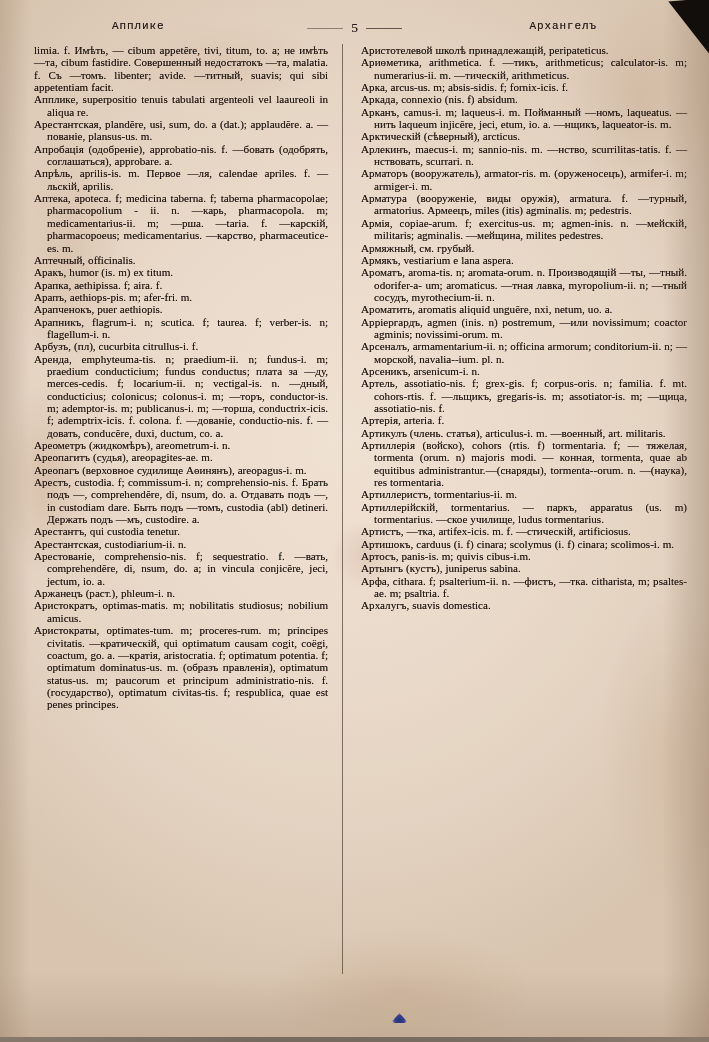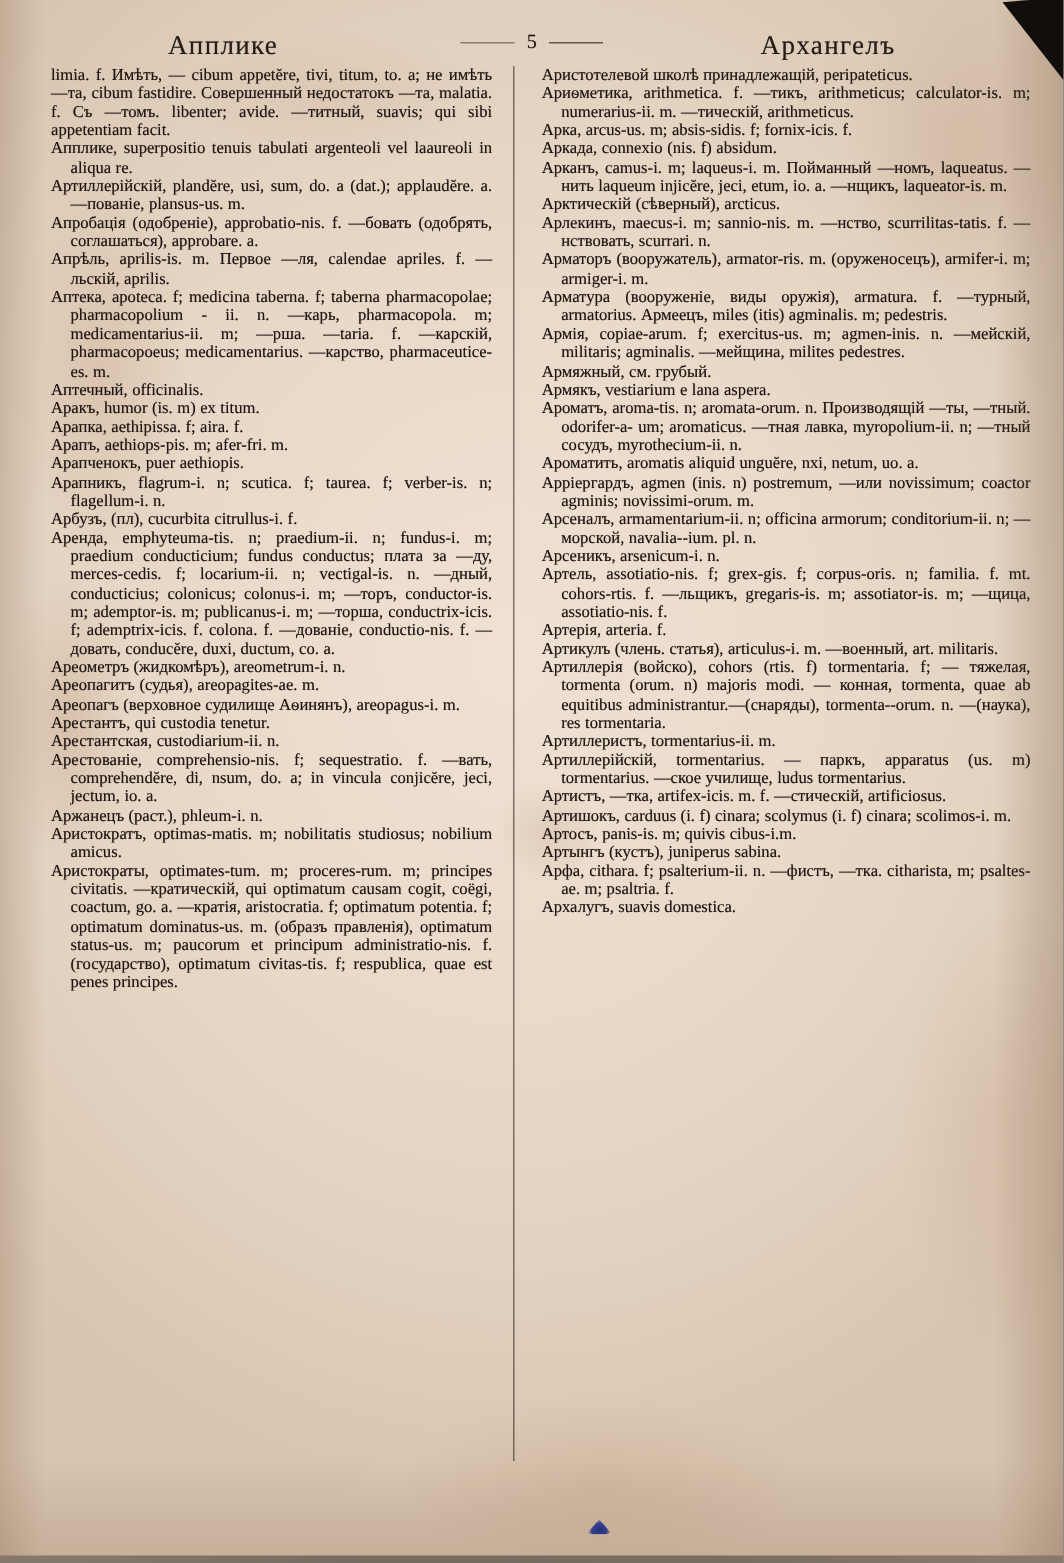--- a/index.html
+++ b/index.html
@@ -91,23 +91,24 @@
     position: absolute;
     left: 0; top: 20px;
     width: 709px;
     height: 20px;
     color: #20191a;
   }
   #running-head .rh-left,
   #running-head .rh-right {
     position: absolute;
     top: 0;
-    font-size: 18px;
+    font-size: 11px;
     letter-spacing: .9px;
     color: #241c1b;
+    font-family: Liberation Mono, monospace;
   }
   #running-head .rh-left  { left: 112px; }
   #running-head .rh-right { right: 112px; }
   #running-head .rh-center {
     position: absolute;
     left: 0; right: 0; top: 0;
     text-align: center;
     font-size: 13.5px;
     color: #241c1b;
   }
@@ -194,35 +195,36 @@
   <div id="running-head" class="inky">
     <div class="rh-left">Апплике</div>
     <div class="rh-center"><span class="dash left"></span><span>5</span><span class="dash right"></span></div>
     <div class="rh-right">Архангелъ</div>
   </div>
 
   <div id="columns">
     <div class="column left inky" id="col-left">
         <p class="entry cont">limia. f. Имѣть, — cibum appetĕre, tivi, titum, to. a; не имѣть —та, cibum fastidire. Совершенный недостатокъ —та, malatia. f. Съ —томъ. libenter; avide. —титный, suavis; qui sibi appetentiam facit.</p>
         <p class="entry">Апплике, superpositio tenuis tabulati argenteoli vel laaureoli in aliqua re.</p>
-        <p class="entry">Артиллерійскій, plandĕre, usi, sum, do. a (dat.); applaudĕre. a. —пованіе, plansus-us. m.</p>
+        <p class="entry">Арестантская, plandĕre, usi, sum, do. a (dat.); applaudĕre. a. —пованіе, plansus-us. m.</p>
         <p class="entry">Апробація (одобреніе), approbatio-nis. f. —бовать (одобрять, соглашаться), approbare. a.</p>
         <p class="entry">Апрѣль, aprilis-is. m. Первое —ля, calendae apriles. f. —льскій, aprilis.</p>
         <p class="entry">Аптека, apoteca. f; medicina taberna. f; taberna pharmacopolae; pharmacopolium - ii. n. —карь, pharmacopola. m; medicamentarius-ii. m; —рша. —taria. f. —карскій, pharmacopoeus; medicamentarius. —карство, pharmaceutice-es. m.</p>
         <p class="entry">Аптечный, officinalis.</p>
         <p class="entry">Аракъ, humor (is. m) ex titum.</p>
         <p class="entry">Арапка, aethipissa. f; aira. f.</p>
         <p class="entry">Арапъ, aethiops-pis. m; afer-fri. m.</p>
         <p class="entry">Арапченокъ, puer aethiopis.</p>
         <p class="entry">Арапникъ, flagrum-i. n; scutica. f; taurea. f; verber-is. n; flagellum-i. n.</p>
         <p class="entry">Арбузъ, (пл), cucurbita citrullus-i. f.</p>
         <p class="entry">Аренда, emphyteuma-tis. n; praedium-ii. n; fundus-i. m; praedium conducticium; fundus conductus; плата за —ду, merces-cedis. f; locarium-ii. n; vectigal-is. n. —дный, conducticius; colonicus; colonus-i. m; —торъ, conductor-is. m; ademptor-is. m; publicanus-i. m; —торша, conductrix-icis. f; ademptrix-icis. f. colona. f. —дованіе, conductio-nis. f. —довать, conducĕre, duxi, ductum, co. a.</p>
         <p class="entry">Ареометръ (жидкомѣръ), areometrum-i. n.</p>
         <p class="entry">Ареопагитъ (судья), areopagites-ae. m.</p>
         <p class="entry">Ареопагъ (верховное судилище Аѳинянъ), areopagus-i. m.</p>
+        <p class="entry">Арестъ, custodia. f; commissum-i. n; comprehensio-nis. f. Брать подъ —, comprehendĕre, di, nsum, do. a. Отдавать подъ —, in custodiam dare. Быть подъ —томъ, custodia (abl) detineri. Держать подъ —мъ, custodire. a.</p>
         <p class="entry">Арестантъ, qui custodia tenetur.</p>
         <p class="entry">Арестантская, custodiarium-ii. n.</p>
         <p class="entry">Арестованіе, comprehensio-nis. f; sequestratio. f. —вать, comprehendĕre, di, nsum, do. a; in vincula conjicĕre, jeci, jectum, io. a.</p>
         <p class="entry">Аржанецъ (раст.), phleum-i. n.</p>
         <p class="entry">Аристократъ, optimas-matis. m; nobilitatis studiosus; nobilium amicus.</p>
         <p class="entry">Аристократы, optimates-tum. m; proceres-rum. m; principes civitatis. —кратическій, qui optimatum causam cogit, coëgi, coactum, go. a. —кратія, aristocratia. f; optimatum potentia. f; optimatum dominatus-us. m. (образъ правленія), optimatum status-us. m; paucorum et principum administratio-nis. f. (государство), optimatum civitas-tis. f; respublica, quae est penes principes.</p>
       </div>
     <div class="column right inky" id="col-right">
         <p class="entry cont">Аристотелевой школѣ принадлежащій, peripateticus.</p>
         <p class="entry">Ариѳметика, arithmetica. f. —тикъ, arithmeticus; calculator-is. m; numerarius-ii. m. —тическій, arithmeticus.</p>

